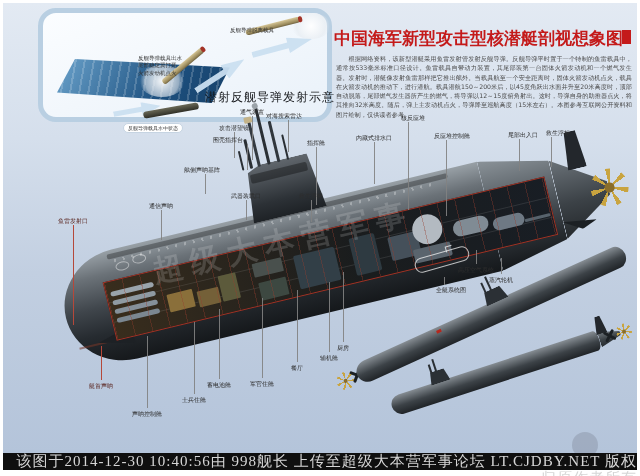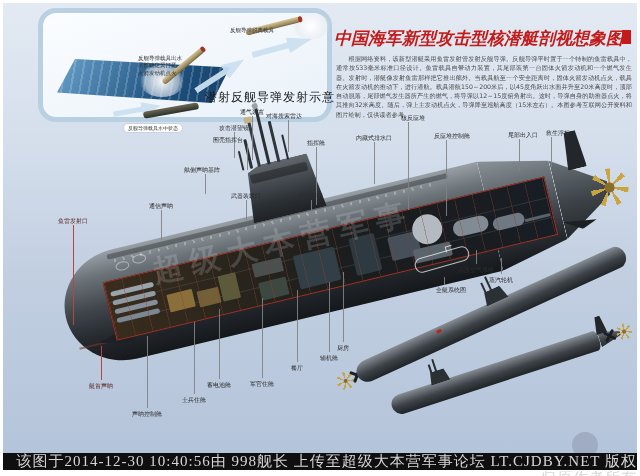--- a/index.html
+++ b/index.html
@@ -29,21 +29,21 @@
   .arrow{position:absolute;background:#cadff0;opacity:0.95;
       clip-path:polygon(0 32%,60% 32%,60% 0,100% 50%,60% 100%,60% 68%,0 68%);}
   .inset-lbl{position:absolute;font-size:5.5px;color:#333;white-space:nowrap;transform:translateX(-50%);}
   .inset-steps{position:absolute;left:95px;top:42px;font-size:5.5px;line-height:1.35;color:#333;white-space:pre-line;}
   .inset-under{position:absolute;left:110px;top:110px;transform:translateX(-50%);font-size:5px;color:#333;
       background:#fff;border:1px solid #c6d4e2;border-radius:5px;padding:1px 4px;white-space:nowrap;}
   .inset-caption{position:absolute;left:227px;top:76px;transform:translateX(-50%);font-size:12px;
       font-weight:400;color:#15171a;letter-spacing:1px;white-space:nowrap;}
   
   .title{position:absolute;left:334px;top:27px;width:300px;font-size:17px;font-weight:800;
-      color:#c41a1a;letter-spacing:0px;white-space:nowrap;z-index:5;font-style:italic;}
+      color:#c41a1a;letter-spacing:0px;white-space:nowrap;z-index:5;}
   .title-marker{position:absolute;left:622px;top:30px;width:9px;height:14px;background:#c41a1a;z-index:5;}
   .intro{position:absolute;left:336px;top:54px;width:296px;font-size:6.2px;line-height:1.5;
       color:#4a4a4a;text-align:justify;text-indent:2em;z-index:5;}
   .credit{position:absolute;left:336px;top:101px;width:296px;text-align:right;font-size:6.5px;color:#666;z-index:5;}
   
   .sub1{position:absolute;left:352px;top:367px;width:300px;height:22px;
       transform:rotate(-24.5deg);transform-origin:0 50%;z-index:2;}
   .sub2{position:absolute;left:392px;top:397px;width:240px;height:20px;
       transform:rotate(-18deg);transform-origin:0 50%;z-index:2;}
   .subhull{position:absolute;background:linear-gradient(180deg,#868d93,#3c4247 55%,#202428);}

